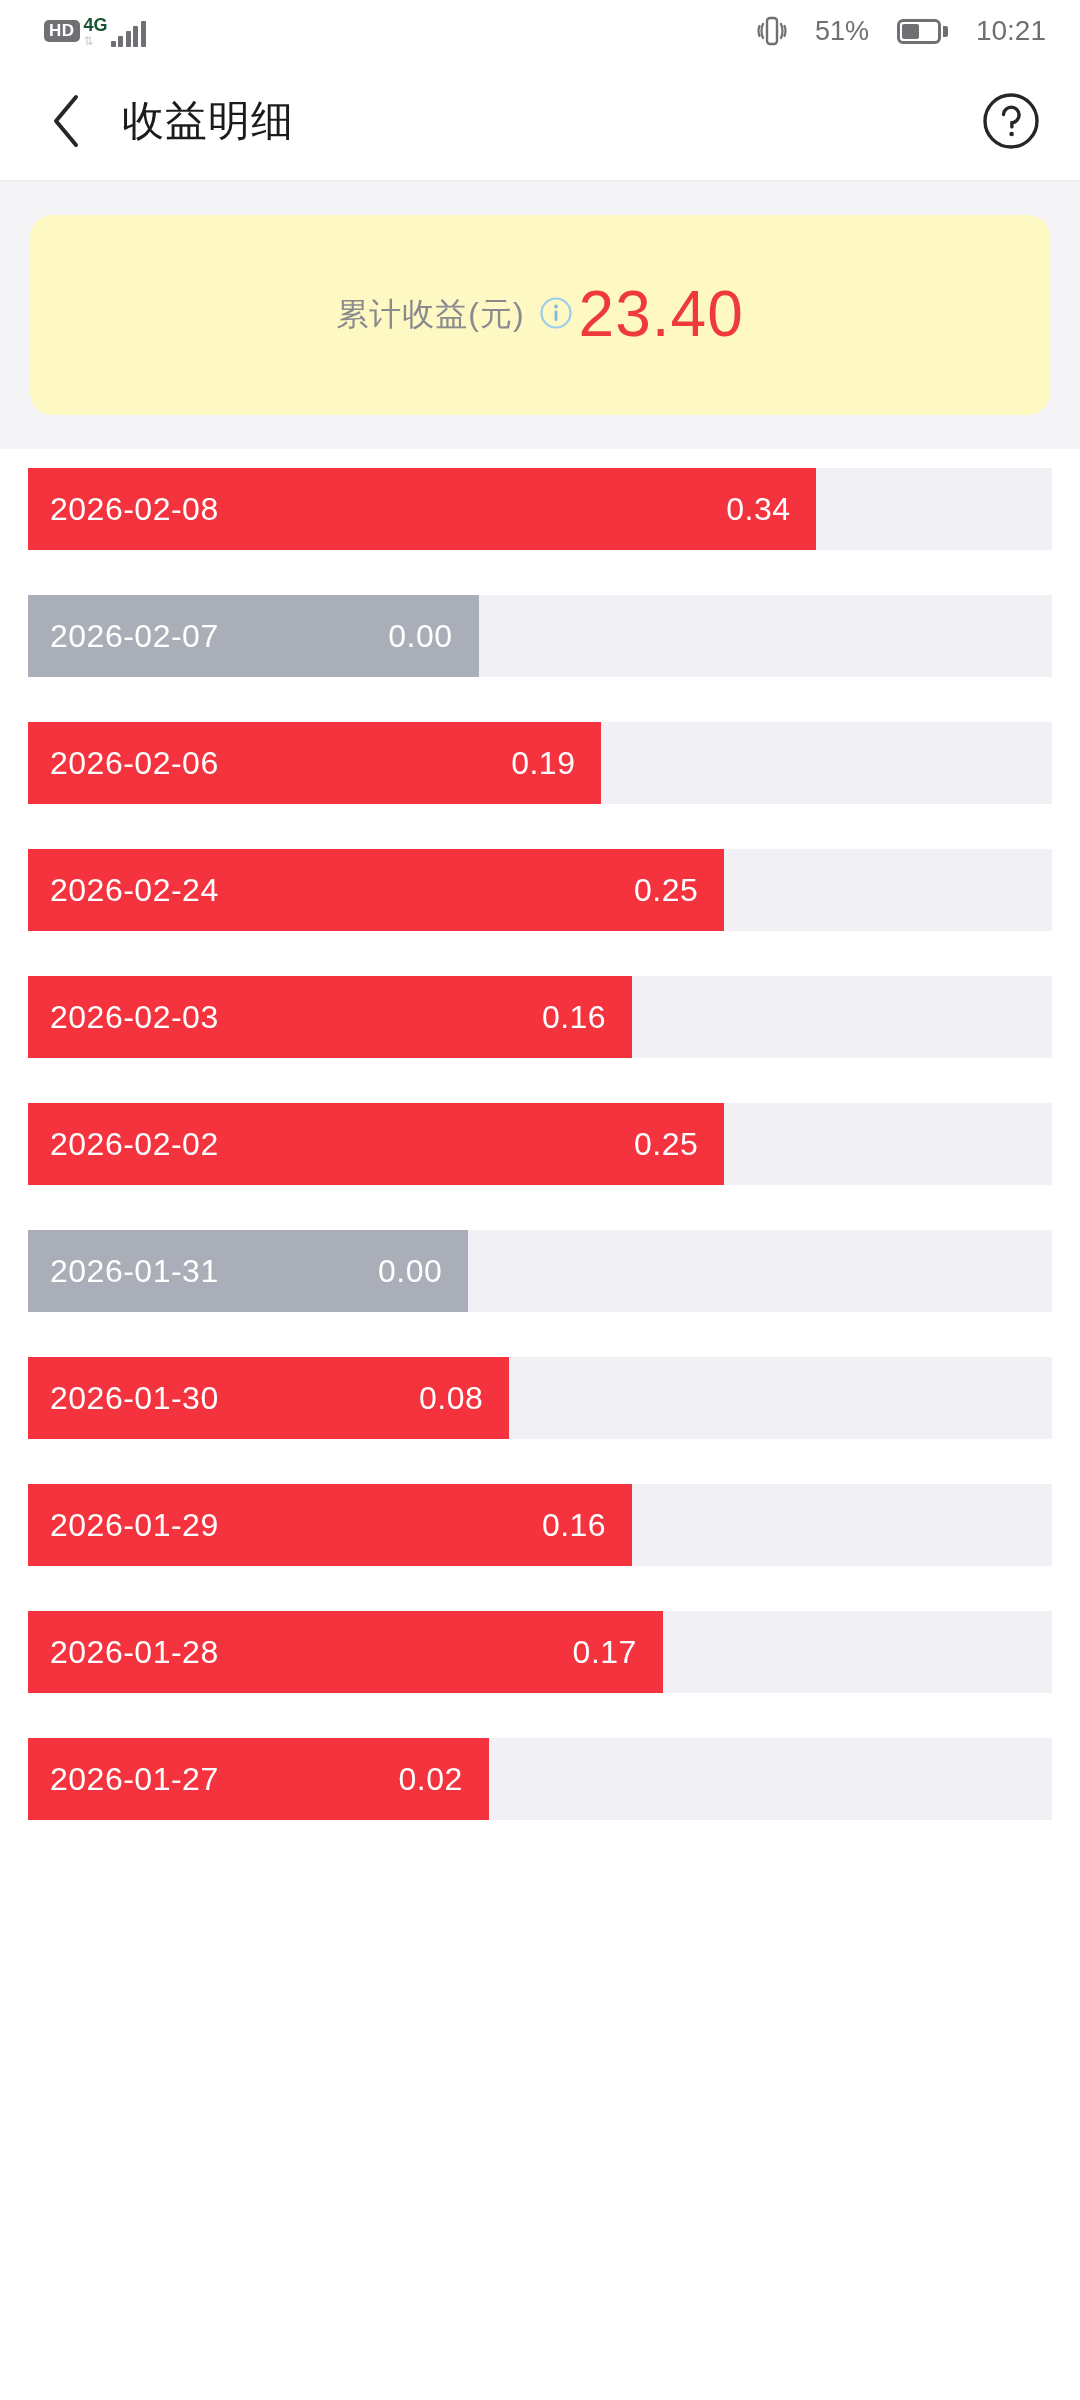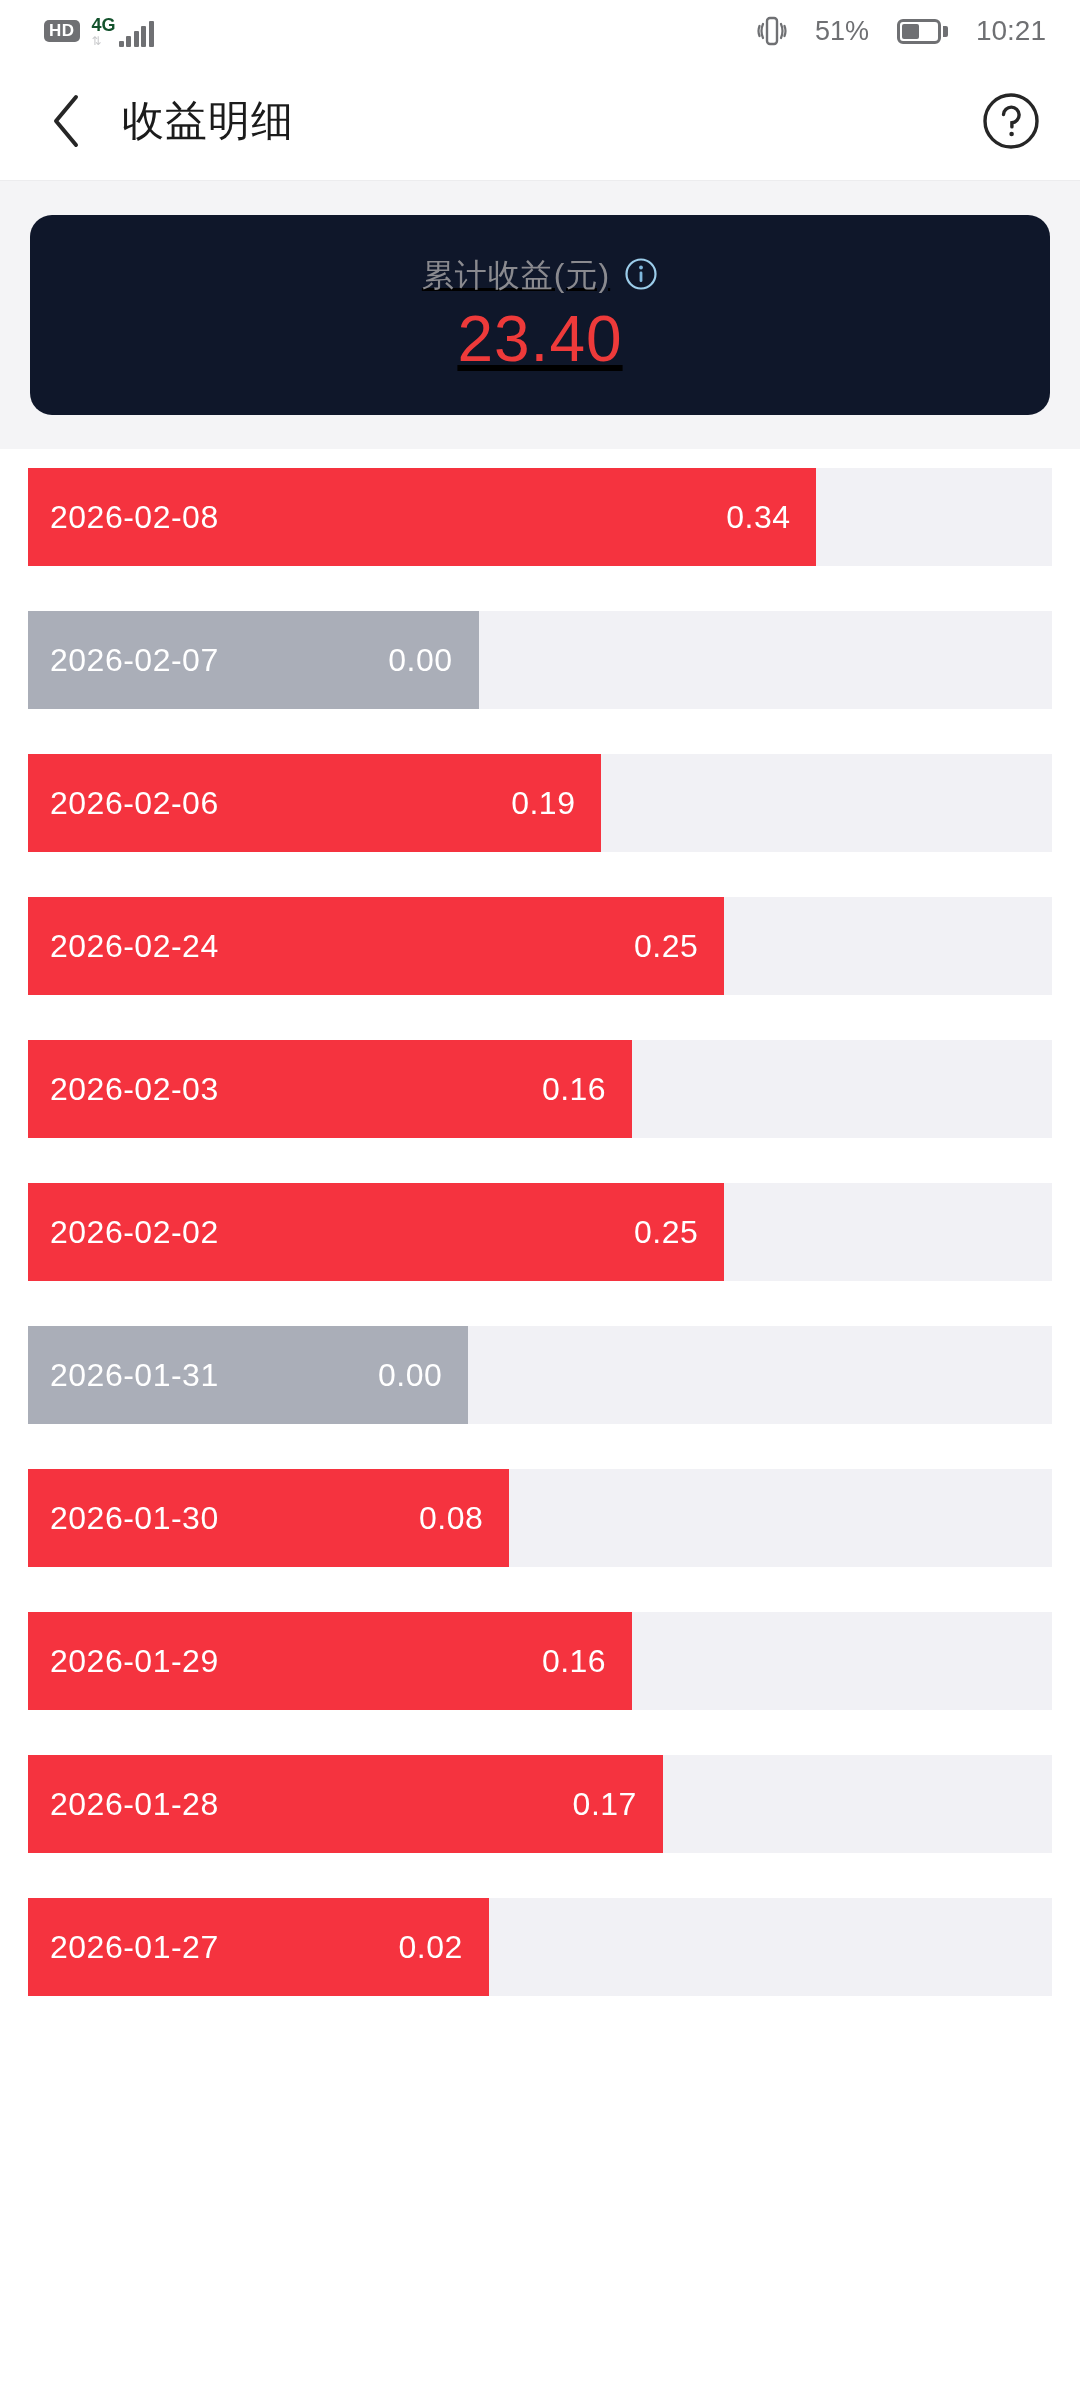--- a/index.html
+++ b/index.html
@@ -13,21 +13,21 @@
   
   .statusbar{
     position:relative;
     height:62px;
     background:#ffffff;
     display:flex;
     align-items:center;
     justify-content:space-between;
     padding:0 34px 0 44px;
   }
-  .status-left{ display:flex; align-items:center; gap:12px; }
+  .status-left{ display:flex; align-items:center; gap:4px; }
   .hd-badge{
     background:#6f7073; color:#ffffff;
     font-size:17px; font-weight:bold;
     border-radius:5px;
     padding:2px 5px 3px 5px;
     letter-spacing:0.5px;
     line-height:1;
   }
   .net-group{ display:flex; align-items:flex-end; gap:3px; }
   .net-4g{ display:flex; flex-direction:column; align-items:flex-start; line-height:1; }
@@ -70,37 +70,36 @@
   }
   .help-btn{ margin-left:auto; width:62px; height:62px; display:flex; align-items:center; justify-content:center; }
 
   
   .summary-wrap{
     background:#f4f4f6;
     padding:34px 30px 34px 30px;
     border-top:1px solid #ececee;
   }
   .summary-card{
-    background:#0f172a;
+    background:#fef9c3;
     border-radius:22px;
     height:200px;
-    display:flex; flex-direction:column;
+    display:flex; flex-direction:row;
     align-items:center; justify-content:center;
     gap:6px;
-    text-decoration:underline;
   }
   .sum-label-row{ display:flex; align-items:center; gap:14px; }
   .sum-label{ font-size:32px; color:#8a8a8f; letter-spacing:1px; }
   .sum-value{ font-size:64px; color:#ee3a3a; letter-spacing:1px; line-height:1.12; }
 
   
   .bar-list{ background:#ffffff; padding-top:19px; }
   .bar-row{
     position:relative;
-    height:98px;
+    height:82px;
     margin:0 28px 45px 28px;
     background:#f1f1f5;
   }
   .bar-fill{
     position:absolute; left:0; top:0; bottom:0;
     display:flex; align-items:center;
     justify-content:space-between;
     padding:0 26px 0 22px;
     color:#ffffff;
     white-space:nowrap;

